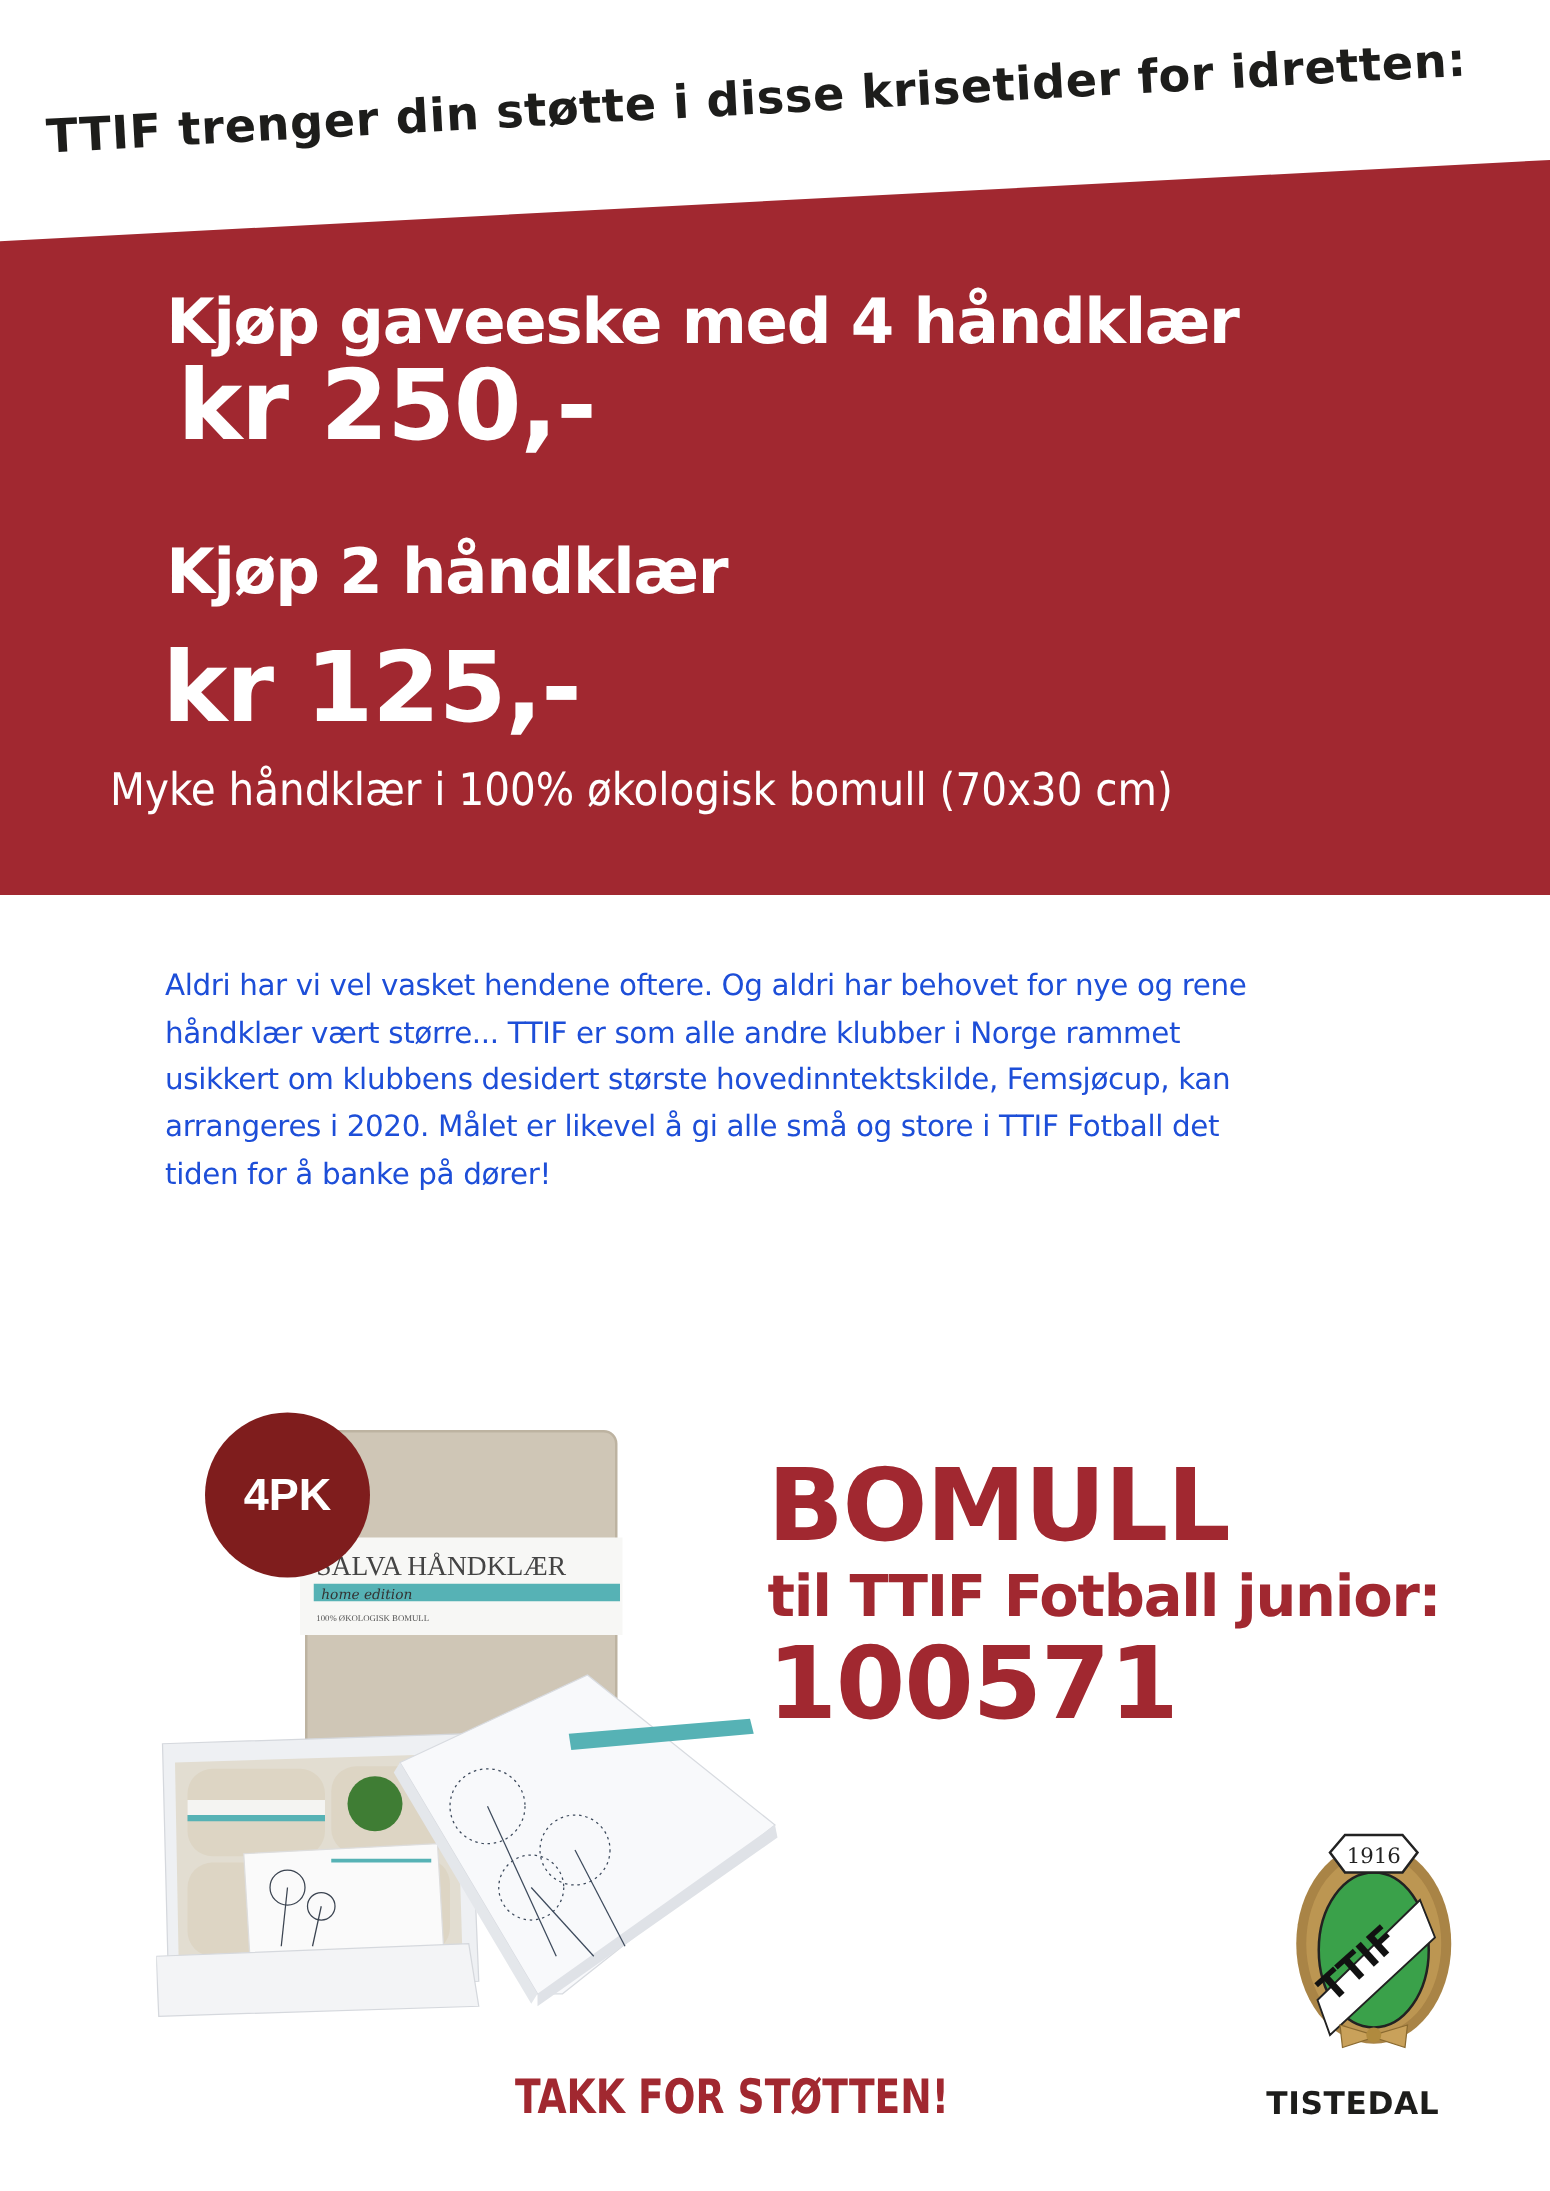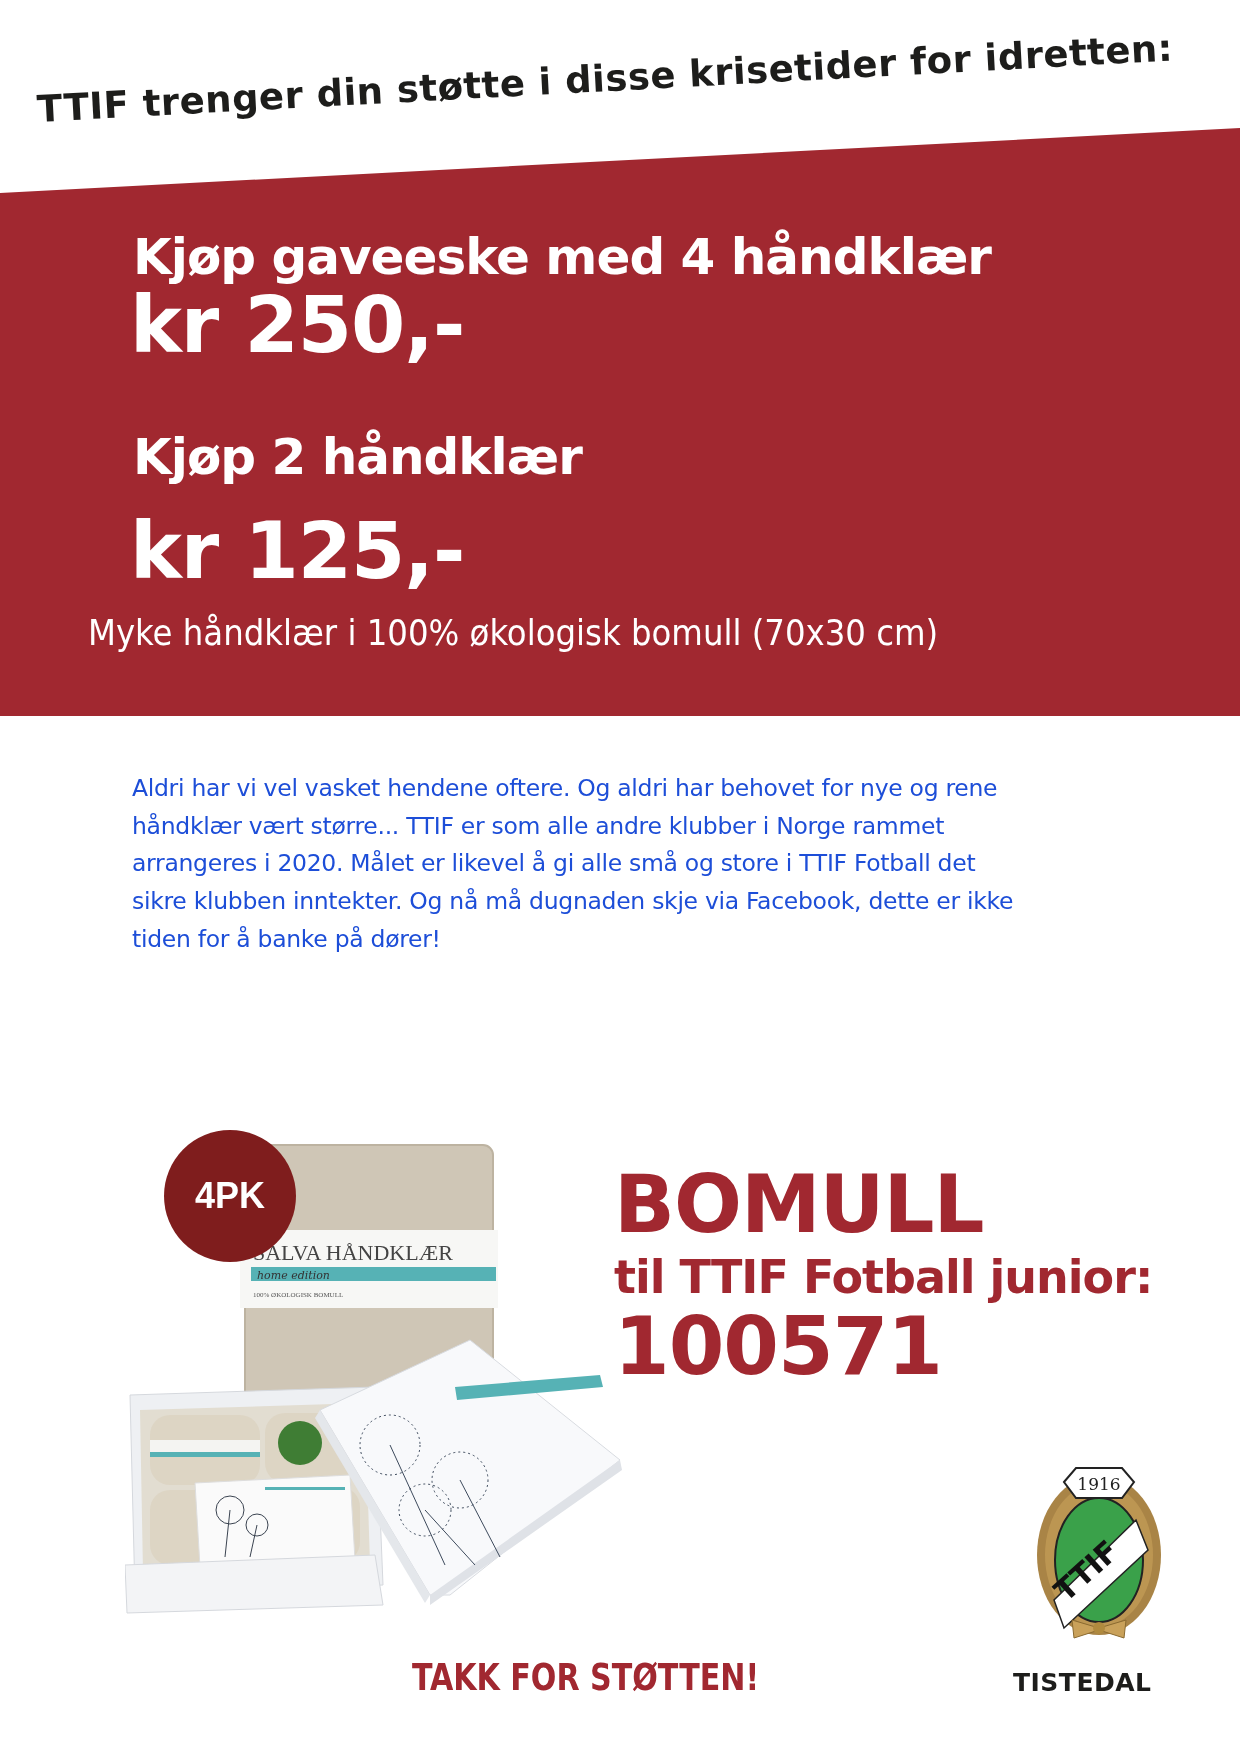--- a/index.html
+++ b/index.html
@@ -24,32 +24,32 @@
 
 <div class="band">
   <svg width="1240" height="716" viewBox="0 0 1240 716">
     <polygon points="0,193 1240,128 1240,716 0,716" fill="#a12830"></polygon>
   </svg>
 </div>
 
 <div class="tagline">TTIF trenger din støtte i disse krisetider for idretten:</div>
 
 <div class="offer-title" style="top:228px;font-size:50px;">Kjøp gaveeske med 4 håndklær</div>
-<div class="offer-price" style="top:280px;font-size:78px;">kr 250,-</div>
+<div class="offer-price" style="top:280px;font-size:78px;margin-left:12px;">kr 250,-</div>
 
 <div class="offer-title" style="top:428px;font-size:50px;">Kjøp 2 håndklær</div>
 <div class="offer-price" style="top:506px;font-size:78px;">kr 125,-</div>
 
 <div class="subline">Myke håndklær i 100% økologisk bomull (70x30 cm)</div>
 
 <div class="body-text">
   <p>Aldri har vi vel vasket hendene oftere. Og aldri har behovet for nye og rene</p>
   <p>håndklær vært større... TTIF er som alle andre klubber i Norge rammet</p>
+  <p>usikkert om klubbens desidert største hovedinntektskilde, Femsjøcup, kan</p>
   <p>arrangeres i 2020. Målet er likevel å gi alle små og store i TTIF Fotball det</p>
-  <p>sikre klubben inntekter. Og nå må dugnaden skje via Facebook, dette er ikke</p>
   <p>tiden for å banke på dører!</p>
 </div>
 
 <svg class="product" viewBox="0 0 515 520">
 
   <rect x="120" y="20" width="248" height="260" rx="10" fill="#cfc6b6"></rect>
   <rect x="120" y="20" width="248" height="260" rx="10" fill="none" stroke="#bdb3a1" stroke-width="2"></rect>
 
   <rect x="115" y="105" width="258" height="78" fill="#f7f7f5"></rect>
   <text x="128" y="135" font-family="Liberation Serif, serif" font-size="22" fill="#444">SALVA HÅNDKLÆR</text>

